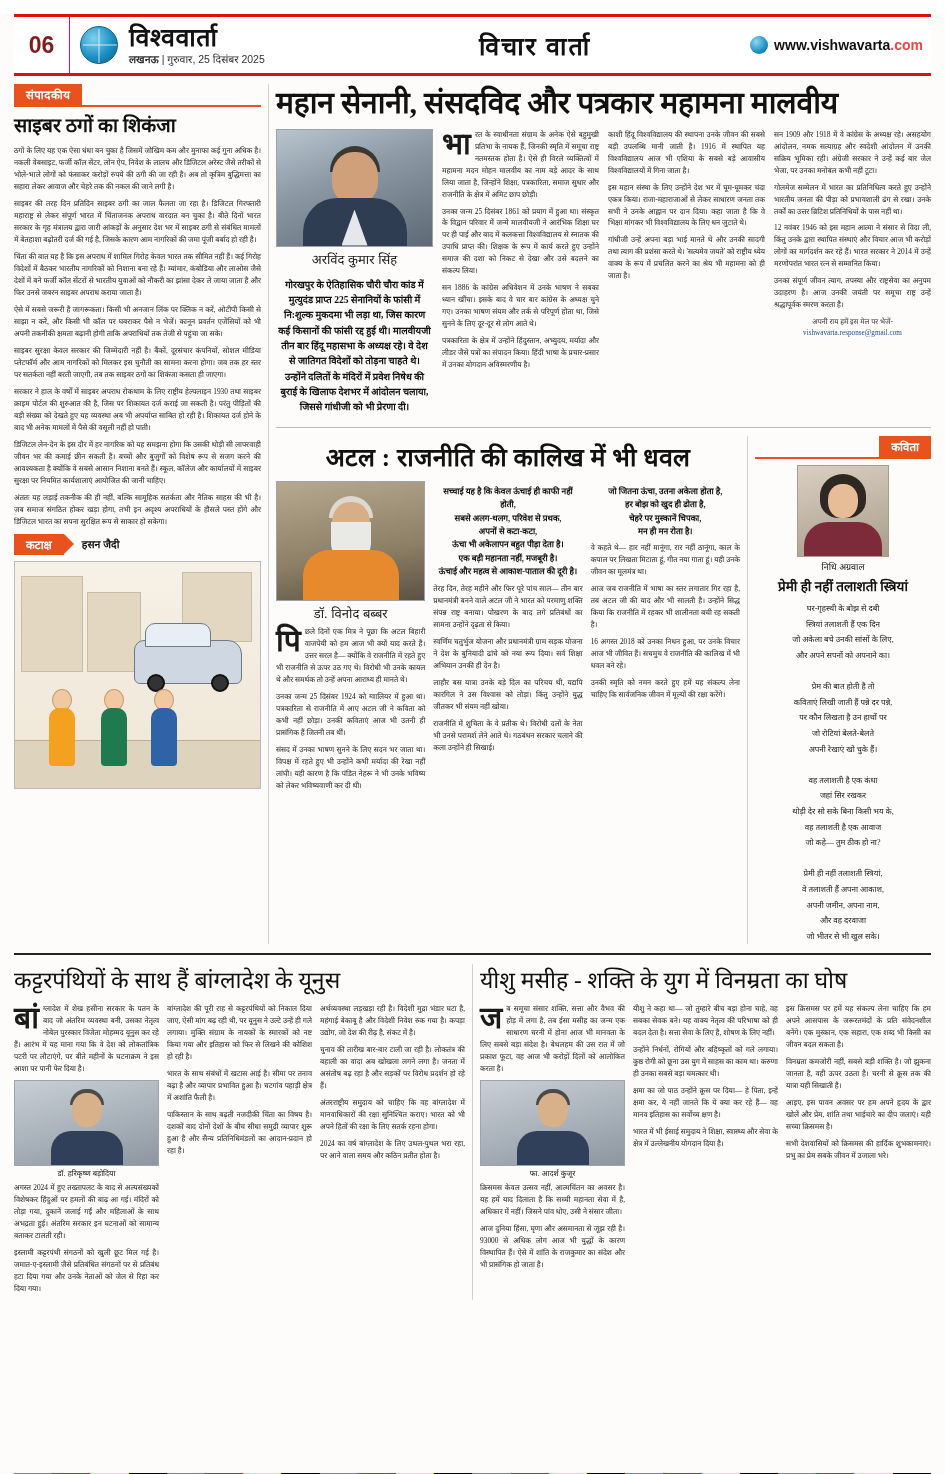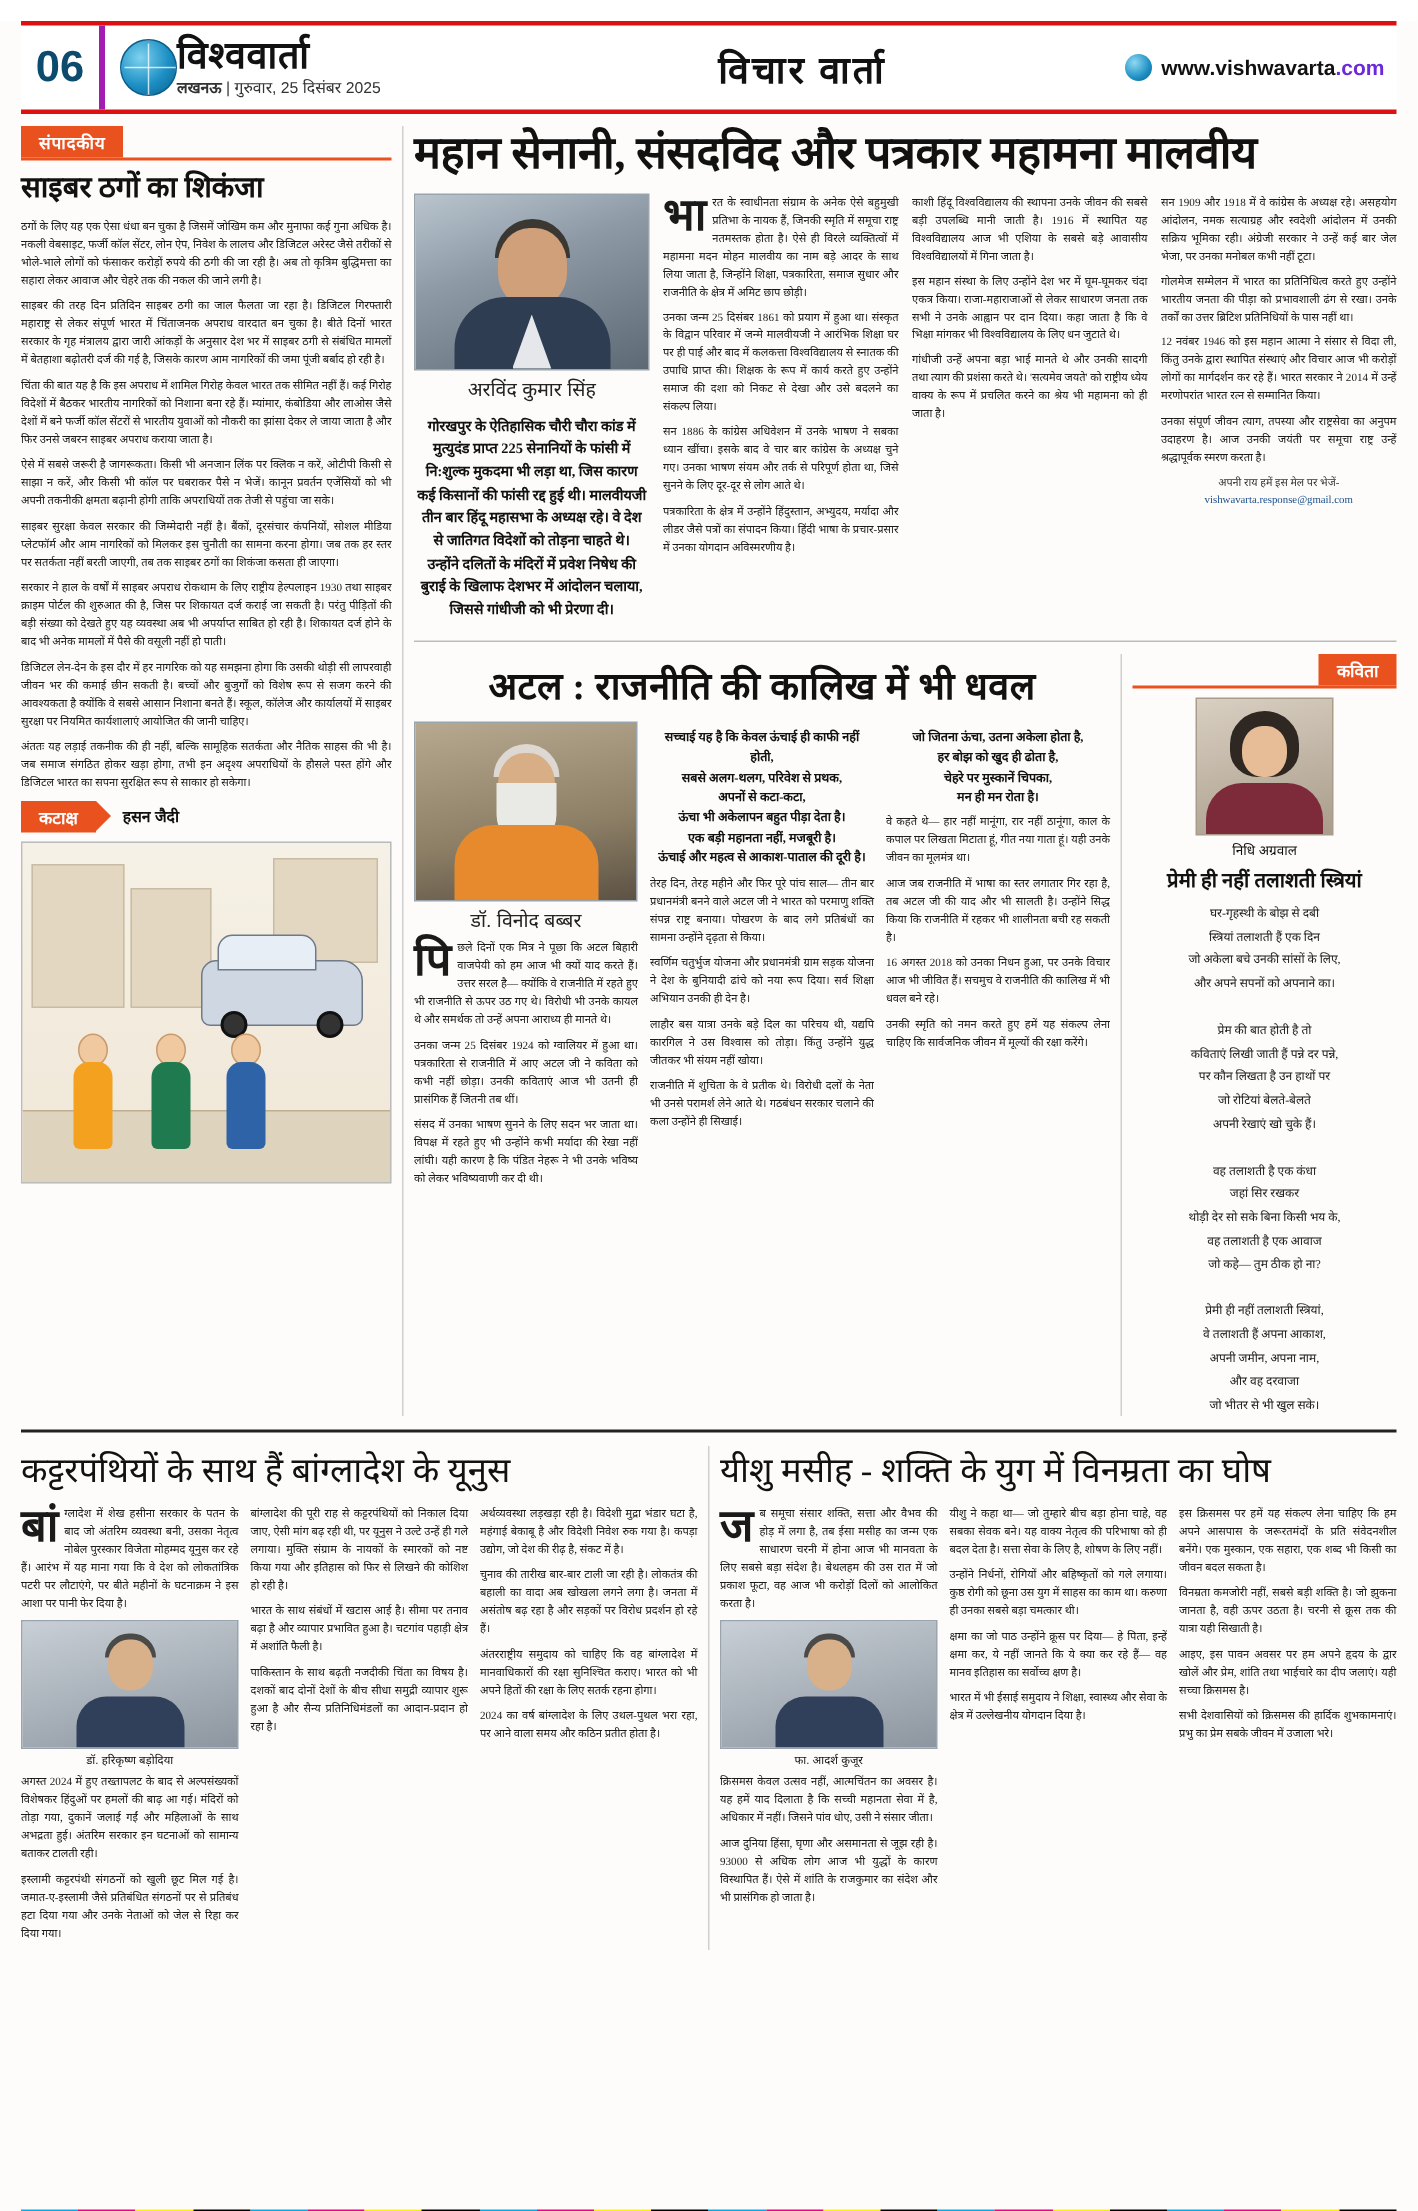--- a/index.html
+++ b/index.html
@@ -24,25 +24,25 @@
     display: flex; align-items: center;
     height: 62px;
     margin: 14px 14px 0 14px;
     border-top: 3px solid #d11; border-bottom: 3px solid #d11;
     background: #fff;
   }
   .page-num {
     width: 56px; height: 100%;
     display:flex; align-items:center; justify-content:center;
     font-family: "Liberation Sans", sans-serif;
-    font-weight: bold; font-size: 29px; color:#0c4a6e;
-    border-right: 4px solid #a21caf;
+    font-weight: bold; font-size: 23px; color:#7f1d1d;
+    border-right: 1px solid #a21caf;
   }
   .brand {
-    display:flex; align-items:center; gap:0;
+    display:flex; align-items:center; gap:11px;
     padding: 0 10px; width: 250px;
   }
   .globe {
     width: 38px; height: 38px; border-radius: 50%;
     background: radial-gradient(circle at 35% 32%, #7fd2ef 0%, #1d8fc4 55%, #0b5f8b 100%);
     position: relative; flex: none;
     border: 1px solid #0b5f8b;
   }
   .globe:after {
     content:""; position:absolute; left:50%; top:2px; width:1px; height:34px;
@@ -70,21 +70,21 @@
     padding-right: 8px;
   }
   .web-ico {
     width: 18px; height: 18px; border-radius: 50%;
     background: radial-gradient(circle at 35% 32%, #8fd8f2 0%, #1d8fc4 60%, #0b5f8b 100%);
   }
   .web-url {
     font-family: "Liberation Sans", sans-serif;
     font-size: 14px; font-weight: bold; color:#111;
   }
-  .web-url .dotcom { color:#6d28d9;margin-top:16px; }
+  .web-url .dotcom { color:#ef4444;margin-top:16px; }
 
   
   .content { margin: 8px 14px 0 14px; position: relative; }
 
   .row { display:flex; }
   .vrule { width:1px; background:#cfcfcf; margin:0 7px; }
   .hrule { height:1px; background:#bbb; margin:8px 0; }
   .hrule-thick { height:2px; background:#222; margin:9px 0; }
 
   

